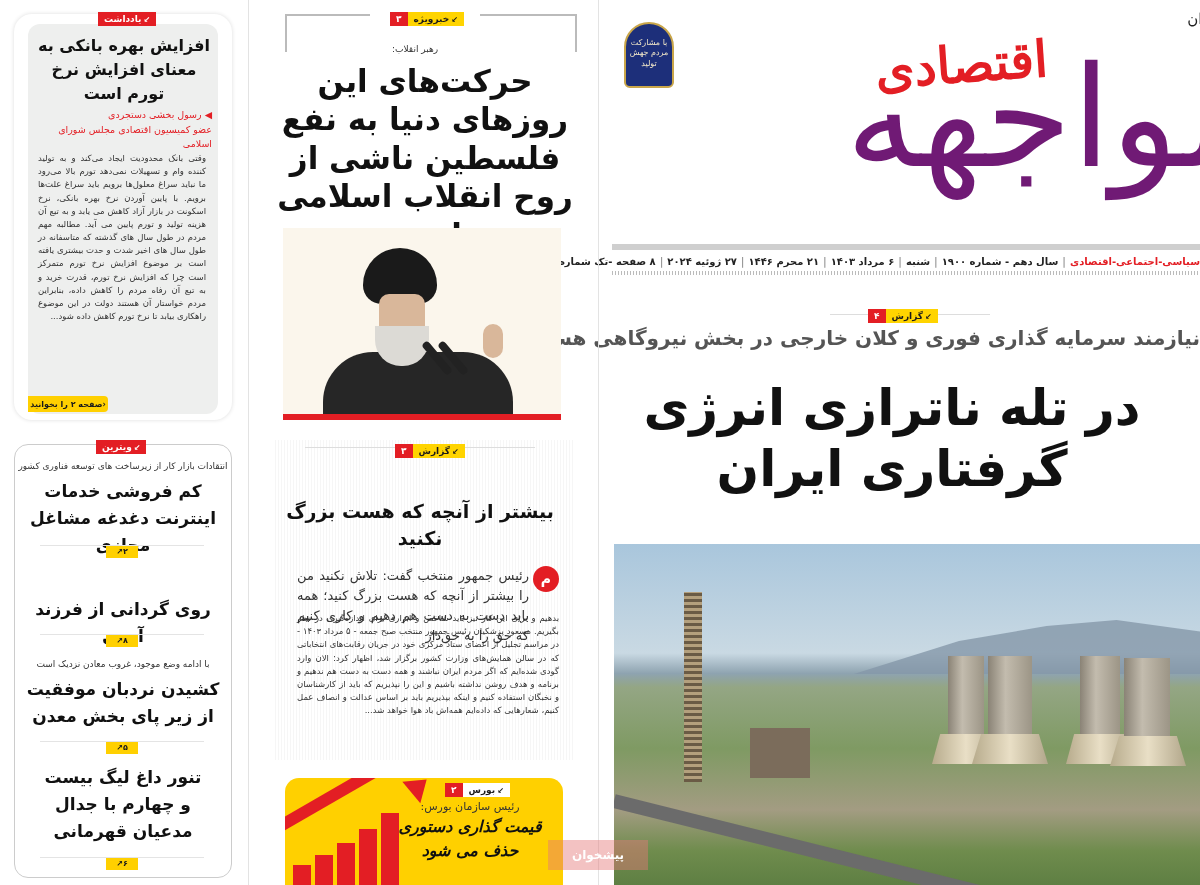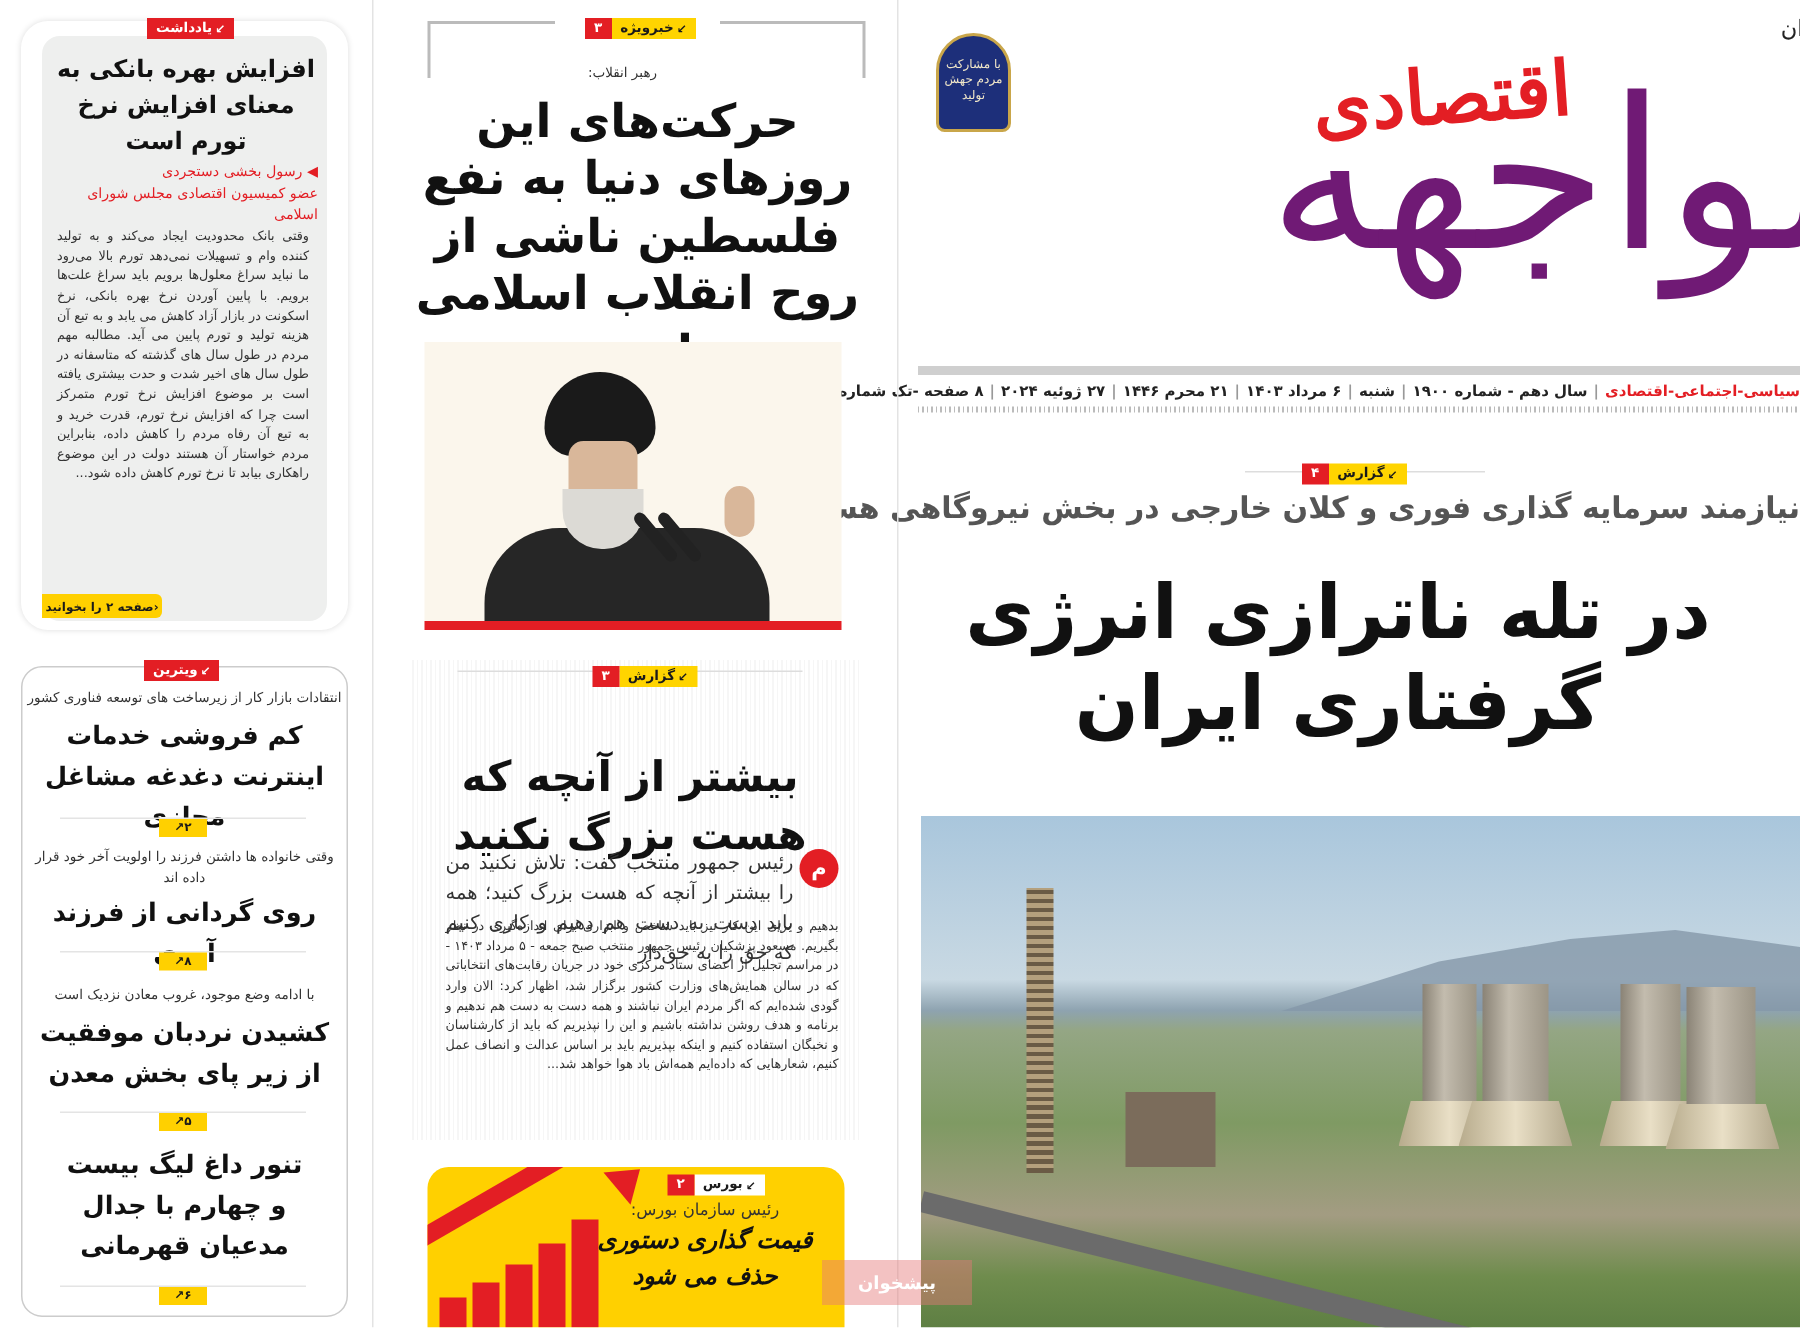--- a/index.html
+++ b/index.html
@@ -61,21 +61,21 @@
   .leader-face { position: absolute; left: 96px; top: 66px; width: 46px; height: 44px; background: #d9b79a; border-radius: 10px; }
   .leader-beard { position: absolute; left: 92px; top: 98px; width: 54px; height: 40px; background: #dcdad5; border-radius: 0 0 26px 26px; }
   .leader-robe { position: absolute; left: 40px; top: 124px; width: 190px; height: 70px; background: #262626; border-radius: 50px 50px 0 0; }
   .mic { position: absolute; width: 8px; height: 40px; background: #222; border-radius: 4px; transform: rotate(-40deg); }
   .leader-hand { position: absolute; left: 200px; top: 96px; width: 20px; height: 34px; background: #d9b79a; border-radius: 10px; }
   .lead-redbar { position: absolute; left: 28px; top: 414px; width: 278px; height: 6px; background: #e31e24; }
 
   .story2-box { position: absolute; left: 18px; top: 440px; width: 300px; height: 320px; background: repeating-linear-gradient(90deg, #fff 0 2px, #f6f6f6 2px 3px); }
   #story2-tag { position: absolute; left: 140px; top: 444px; }
   .story2-kicker { position: absolute; left: 30px; top: 470px; width: 270px; text-align: center; font-size: 9px; font-weight: bold; color: #e31e24; line-height: 1.4; }
-  .story2-headline { position: absolute; left: 30px; top: 498px; width: 270px; text-align: center; font-size: 28px; font-weight: bold; line-height: 1.4; color: #111; }
+  .story2-headline { position: absolute; left: 30px; top: 498px; width: 270px; text-align: center; font-size: 19px; font-weight: bold; line-height: 1.4; color: #111; }
   .story2-logo { position: absolute; left: 278px; top: 566px; width: 26px; height: 26px; border-radius: 50%; background: #e31e24; color: #fff; font-size: 14px; font-weight: bold; text-align: center; line-height: 26px; }
   .story2-body { position: absolute; left: 42px; top: 566px; width: 232px; font-size: 13px; line-height: 1.55; text-align: justify; color: #333; }
   .story2-body-rest { position: absolute; left: 42px; top: 612px; width: 262px; font-size: 8.5px; line-height: 1.55; text-align: justify; color: #333; }
 
   .bourse-box { position: absolute; left: 30px; top: 778px; width: 278px; height: 107px; background: #ffd000; border-radius: 14px 14px 0 0; overflow: hidden; }
   .bourse-bar { position: absolute; bottom: 0; width: 18px; background: #e31e24; }
   .bourse-arrow { position: absolute; left: -8px; top: 44px; width: 150px; height: 12px; background: #e31e24; transform: rotate(-30deg); transform-origin: left; }
   .bourse-arrowhead { position: absolute; left: 120px; top: -2px; width: 0; height: 0; border-left: 14px solid transparent; border-right: 14px solid transparent; border-bottom: 20px solid #e31e24; transform: rotate(50deg); }
   #bourse-tag { position: absolute; left: 190px; top: 783px; }
   .bourse-kicker { position: absolute; left: 130px; top: 800px; width: 170px; text-align: center; font-size: 11px; color: #333; }
@@ -251,21 +251,20 @@
         <span class="arrow">↙</span>
         <span>ویترین</span>
       </span>
   </div>
 
   <div class="v-kicker" style="top:460px;">انتقادات بازار کار از زیرساخت های توسعه فناوری کشور</div>
   <div class="v-headline" style="top:478px;">کم فروشی خدمات اینترنت دغدغه مشاغل مجازی</div>
   <div class="v-rule" style="top:545px;"></div>
   <div class="v-ref" style="top:546px;"><span>۲</span>↗</div>
 
-  <div class="v-kicker" style="top:566px;">وقتی خانواده ها داشتن فرزند را اولویت آخر خود قرار داده اند</div>
   <div class="v-headline" style="top:596px;">روی گردانی از فرزند آوری</div>
   <div class="v-rule" style="top:634px;"></div>
   <div class="v-ref" style="top:635px;"><span>۸</span>↗</div>
 
   <div class="v-kicker" style="top:658px;">با ادامه وضع موجود، غروب معادن نزدیک است</div>
   <div class="v-headline" style="top:676px;">کشیدن نردبان موفقیت از زیر پای بخش معدن</div>
   <div class="v-rule" style="top:741px;"></div>
   <div class="v-ref" style="top:742px;"><span>۵</span>↗</div>
 
   <div class="v-headline" style="top:764px; left:40px; width:166px;">تنور داغ لیگ بیست و چهارم با جدال مدعیان قهرمانی</div>

